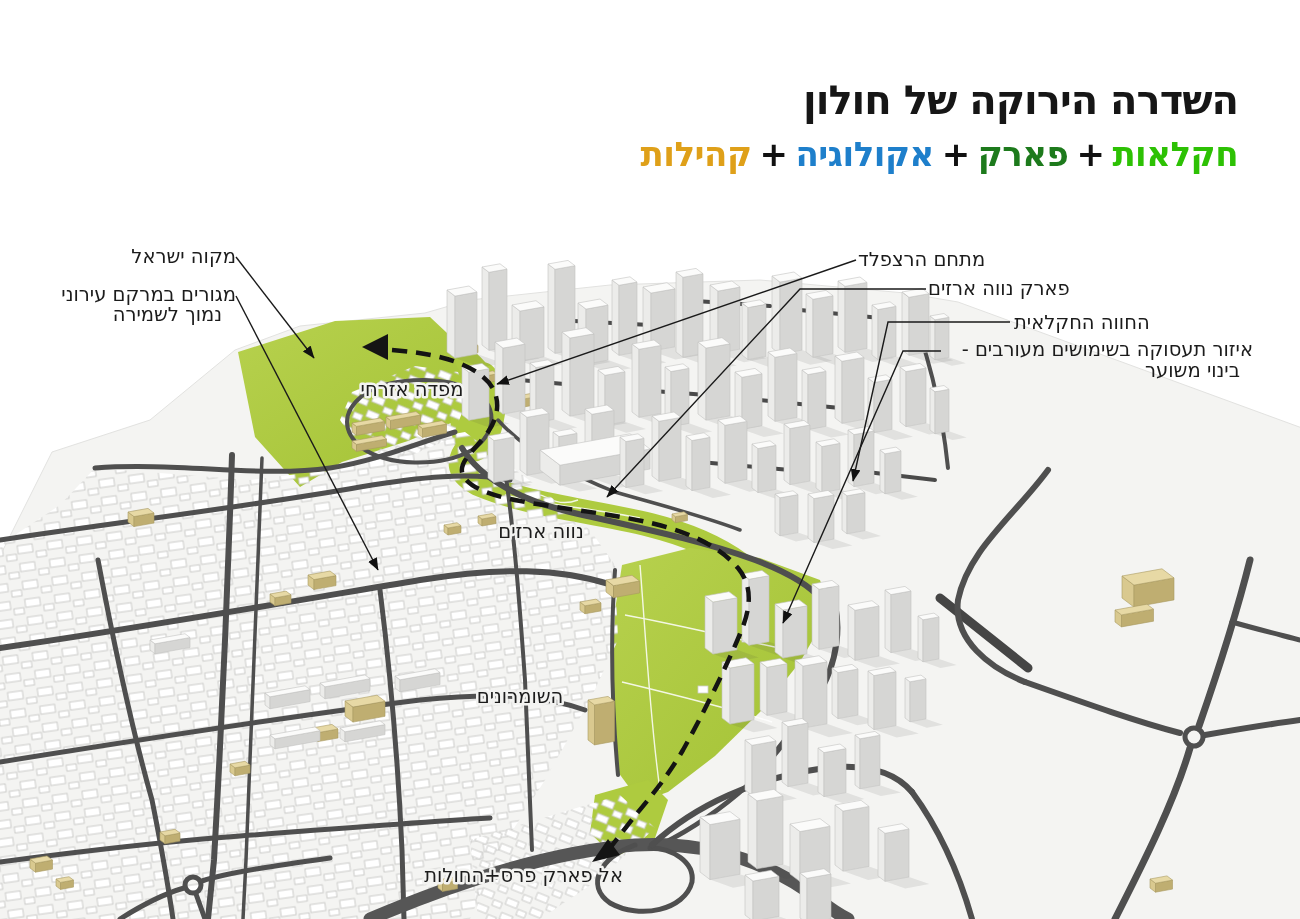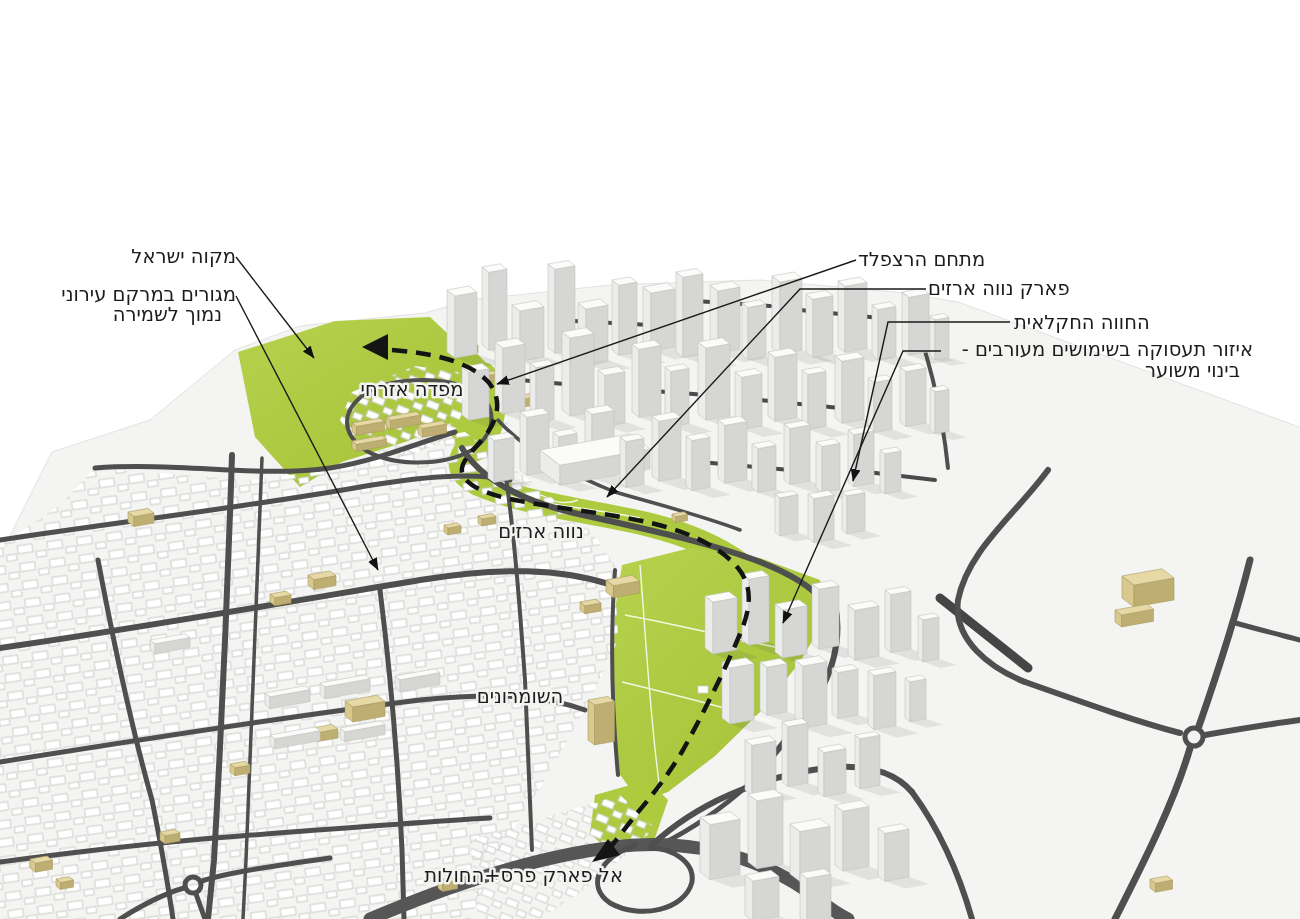--- a/index.html
+++ b/index.html
@@ -530,14 +530,20 @@
     <text class="map-label" x="1014" y="329" text-anchor="end">החווה החקלאית</text>
     <text class="map-label" x="1253" y="356" text-anchor="start">איזור תעסוקה בשימושים מעורבים -</text>
     <text class="map-label" x="1240" y="377" text-anchor="start">בינוי משוער</text>
     <text class="map-label halo" x="412" y="396" text-anchor="middle">מפדה אזרחי</text>
     <text class="map-label halo" x="541" y="538" text-anchor="middle">נווה ארזים</text>
     <text class="map-label halo" x="520" y="703" text-anchor="middle">השומרונים</text>
     <text class="map-label halo" x="623" y="882" text-anchor="start">אל פארק פרס+החולות</text>
   </g>
 </svg>
 
-
+<div id="header">
+  <div id="page-title">השדרה הירוקה של חולון</div>
+  <div id="subtitle">
+    <span style="color:#2dc104">חקלאות</span><span class="sep">+</span><span style="color:#1d7a1c">פארק</span><span class="sep">+</span><span style="color:#1e7fcb">אקולוגיה</span><span class="sep">+</span><span style="color:#dfa019">קהילות</span>
+  </div>
 </div>
 
+</div>
+
 </body></html>

